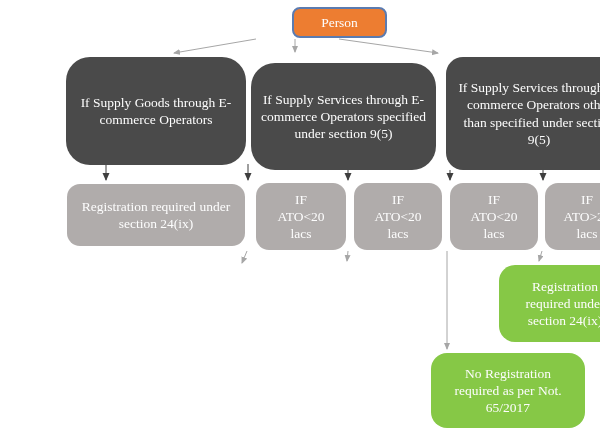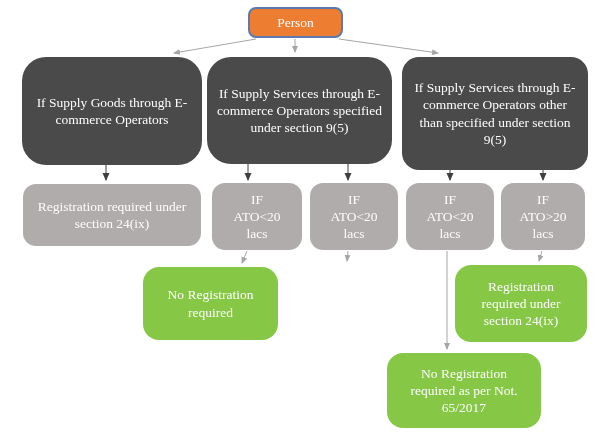--- a/index.html
+++ b/index.html
@@ -15,20 +15,21 @@
     position: absolute;
     display: flex;
     align-items: center;
     justify-content: center;
     text-align: center;
     color: var(--node-text, #fdfdfd);
     white-space: pre-line;
     line-height: 1.28;
     box-sizing: border-box;
     z-index: 2;
+    margin-left: 44px;
   }
   .root-node {
     background: var(--root-fill, #ED7D31);
     border: 2px solid var(--root-border, #5B7BB0);
     border-radius: 8px;
     font-size: 13.5px;
   }
   .branch-node {
     background: var(--branch-fill, #4A4A4A);
     border-radius: 24px;
@@ -83,21 +84,21 @@
     <line x1="247" y1="251" x2="242" y2="263" stroke="#A6A6A6" stroke-width="1" marker-end="url(#m-gray)"></line>
     <line x1="348" y1="251" x2="347" y2="261" stroke="#A6A6A6" stroke-width="1" marker-end="url(#m-gray)"></line>
     <line x1="447" y1="251" x2="447" y2="349" stroke="#A6A6A6" stroke-width="1" marker-end="url(#m-gray)"></line>
     <line x1="542" y1="251" x2="539" y2="261" stroke="#A6A6A6" stroke-width="1" marker-end="url(#m-gray)"></line>
   </svg>
 
   <div class="node root-node" style="left:248px; top:7px; width:95px; height:31px;">Person</div>
 
   <div class="node branch-node branch-left" style="left:22px; top:57px; width:180px; height:108px;">If Supply Goods through E-commerce Operators</div>
 
-  <div class="node branch-node" style="left:207px; top:57px; width:185px; height:107px;">If Supply Services through E-commerce Operators specified under section 9(5)</div>
+  <div class="node branch-node" style="left:207px; top:63px; width:185px; height:107px;">If Supply Services through E-commerce Operators specified under section 9(5)</div>
 
   <div class="node branch-node" style="left:402px; top:57px; width:186px; height:113px;border-radius:17px;">If Supply Services through E-commerce Operators other than specified under section 9(5)</div>
 
   <div class="node cond-node" style="left:23px; top:184px; width:178px; height:62px;">Registration required under section 24(ix)</div>
 
   <div class="node cond-node" style="left:212px; top:183px; width:90px; height:67px;">IF
 ATO&lt;20
 lacs</div>
 
   <div class="node cond-node" style="left:310px; top:183px; width:88px; height:67px;">IF
@@ -105,20 +106,19 @@
 lacs</div>
 
   <div class="node cond-node" style="left:406px; top:183px; width:88px; height:67px;">IF
 ATO&lt;20
 lacs</div>
 
   <div class="node cond-node" style="left:501px; top:183px; width:84px; height:67px;">IF
 ATO&gt;20
 lacs</div>
 
-  <div class="node outcome-node" style="left:143px; top:267px; width:135px; height:73px;">No Registration required</div>
 
 
   <div class="node outcome-node" style="left:455px; top:265px; width:132px; height:77px;">Registration required under section 24(ix)</div>
 
   <div class="node outcome-node" style="left:387px; top:353px; width:154px; height:75px;">No Registration required as per Not. 65/2017</div>
 
 </div>
 
 </body></html>

